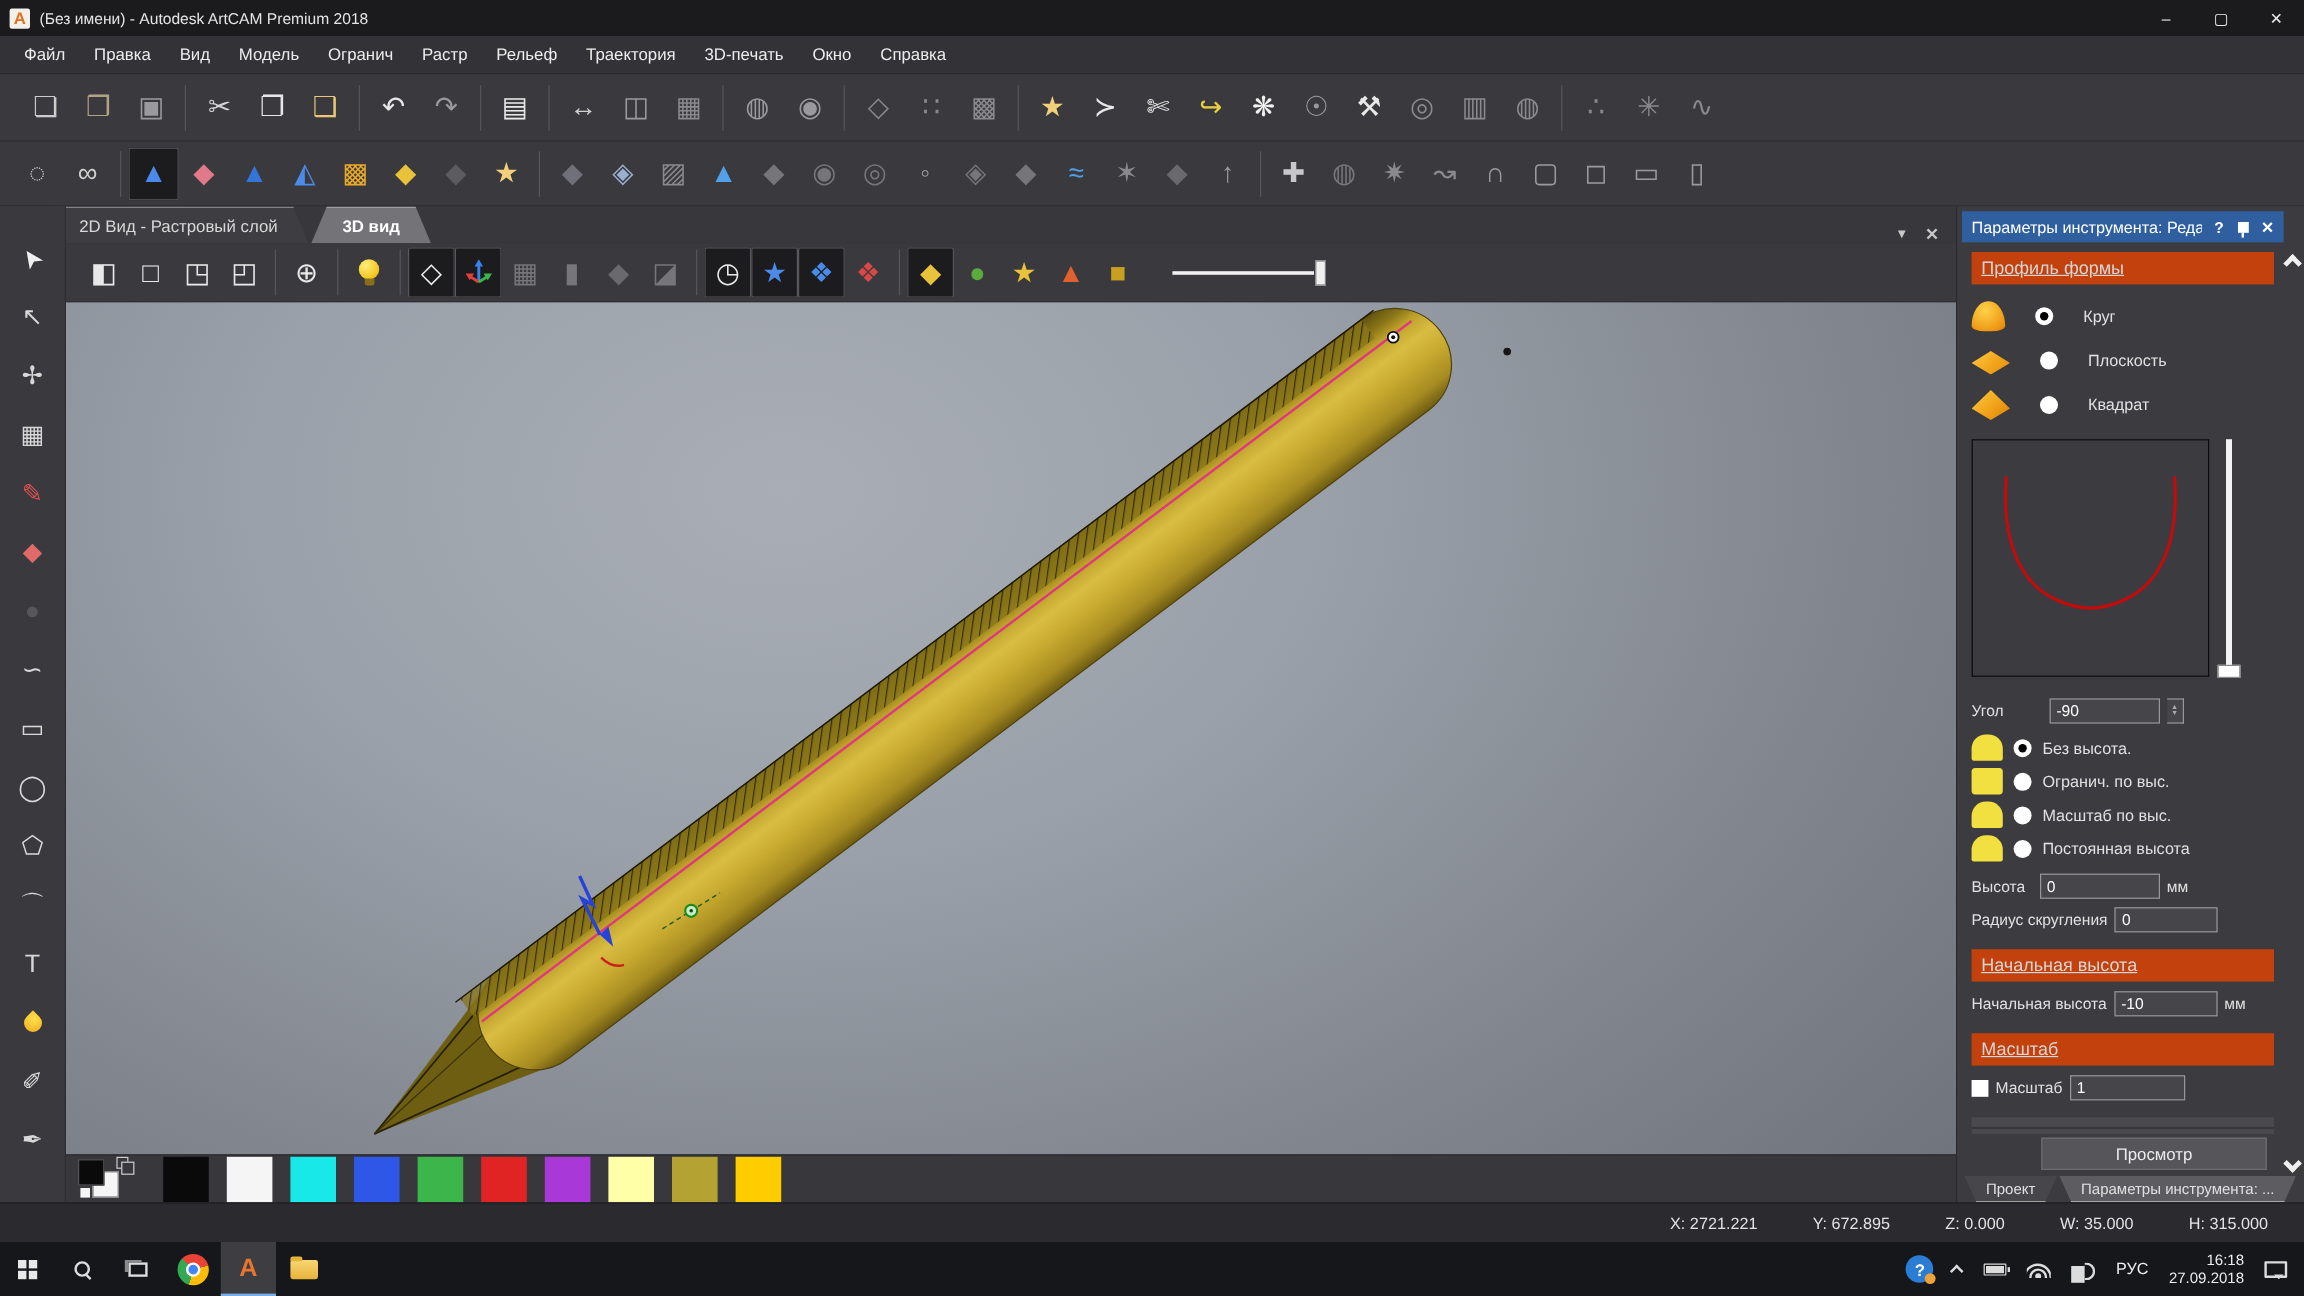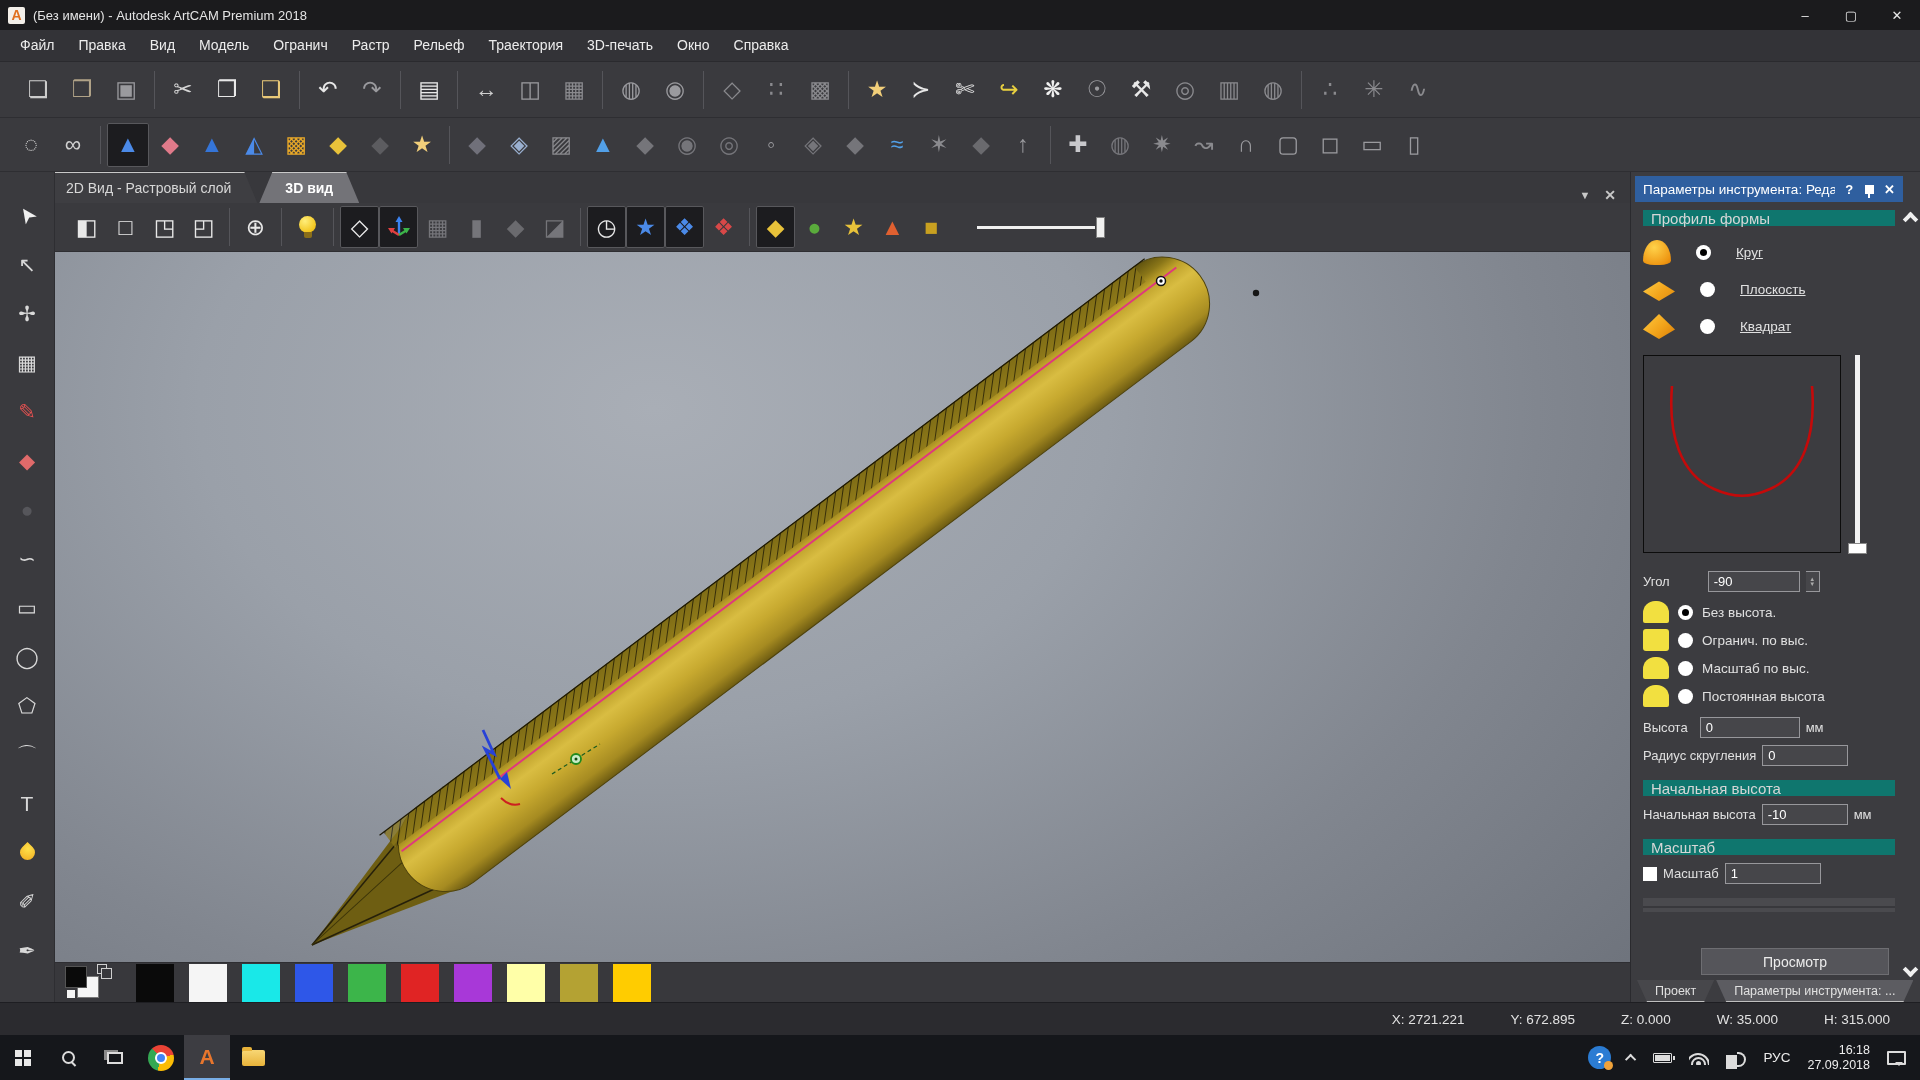--- a/index.html
+++ b/index.html
@@ -69,22 +69,22 @@
   #panel-header { position:absolute; left:4px; top:4px; width:268px; height:26px; background:#2f5f9f; display:flex; align-items:center; padding:0 8px; color:#fff; }
   #panel-header .ph-title { flex:1; font-size:13.5px; white-space:nowrap; overflow:hidden; }
   .ph-ico { margin-left:10px; color:#fff; font-size:13px; font-weight:bold; }
   .pin { position:relative; width:9px; height:9px; background:#fff; margin-left:12px; }
   .pin::after { content:""; position:absolute; left:3px; top:9px; width:2px; height:4px; background:#fff; }
   #panel-scroll { position:absolute; right:0; top:30px; width:18px; height:796px; }
   .chev { position:absolute; left:3px; width:11px; height:11px; border-left:4px solid #f0f0f0; border-top:4px solid #f0f0f0; }
   #chev-up { top:12px; transform:rotate(45deg); }
   #chev-down { top:762px; transform:rotate(225deg); }
   #panel-body { position:absolute; left:12px; top:38px; width:252px; }
-  .sec-header { height:16px; background:#0f766e; color:#d6d6d6; font-size:15px; display:flex; align-items:center; padding-left:8px; margin-bottom:8px; }
-  .opt-row { display:flex; align-items:center; height:37px; gap:25px;text-decoration:underline; }
+  .sec-header { height:27px; background:#c2410c; color:#d6d6d6; font-size:15px; display:flex; align-items:center; padding-left:8px; margin-bottom:8px;text-decoration:underline; }
+  .opt-row { display:flex; align-items:center; height:37px; gap:25px; }
   .picon { width:32px; height:25px; flex:none; }
   .picon.dome { background:radial-gradient(circle at 40% 30%, #ffd24a, #ee9612 75%, #d87d08); border-radius:50% 50% 42% 42% / 85% 85% 18% 18%; width:28px; }
   .picon.pyr { background:linear-gradient(135deg, #ffc93e 0%, #f2a31a 55%, #d87d08 100%); clip-path:polygon(50% 0, 100% 62%, 50% 100%, 0 62%); }
   .picon.flat { background:linear-gradient(135deg, #ffd24a 0%, #f2a31a 60%, #e08c10 100%); clip-path:polygon(50% 18%, 100% 58%, 50% 96%, 0 58%); }
   .picon.arch { width:26px; height:22px; background:#f2e040; border-radius:12px 12px 2px 2px; }
   .picon.square { width:26px; height:22px; background:#f2e040; border-radius:3px; }
   .yicon { width:26px; height:22px; flex:none; }
   .radio { width:15px; height:15px; border-radius:50%; background:#ffffff; position:relative; flex:none; }
   .radio.on::after { content:""; position:absolute; left:4px; top:4px; width:7px; height:7px; border-radius:50%; background:#000; }
   .opt-label { font-size:13.5px; }

